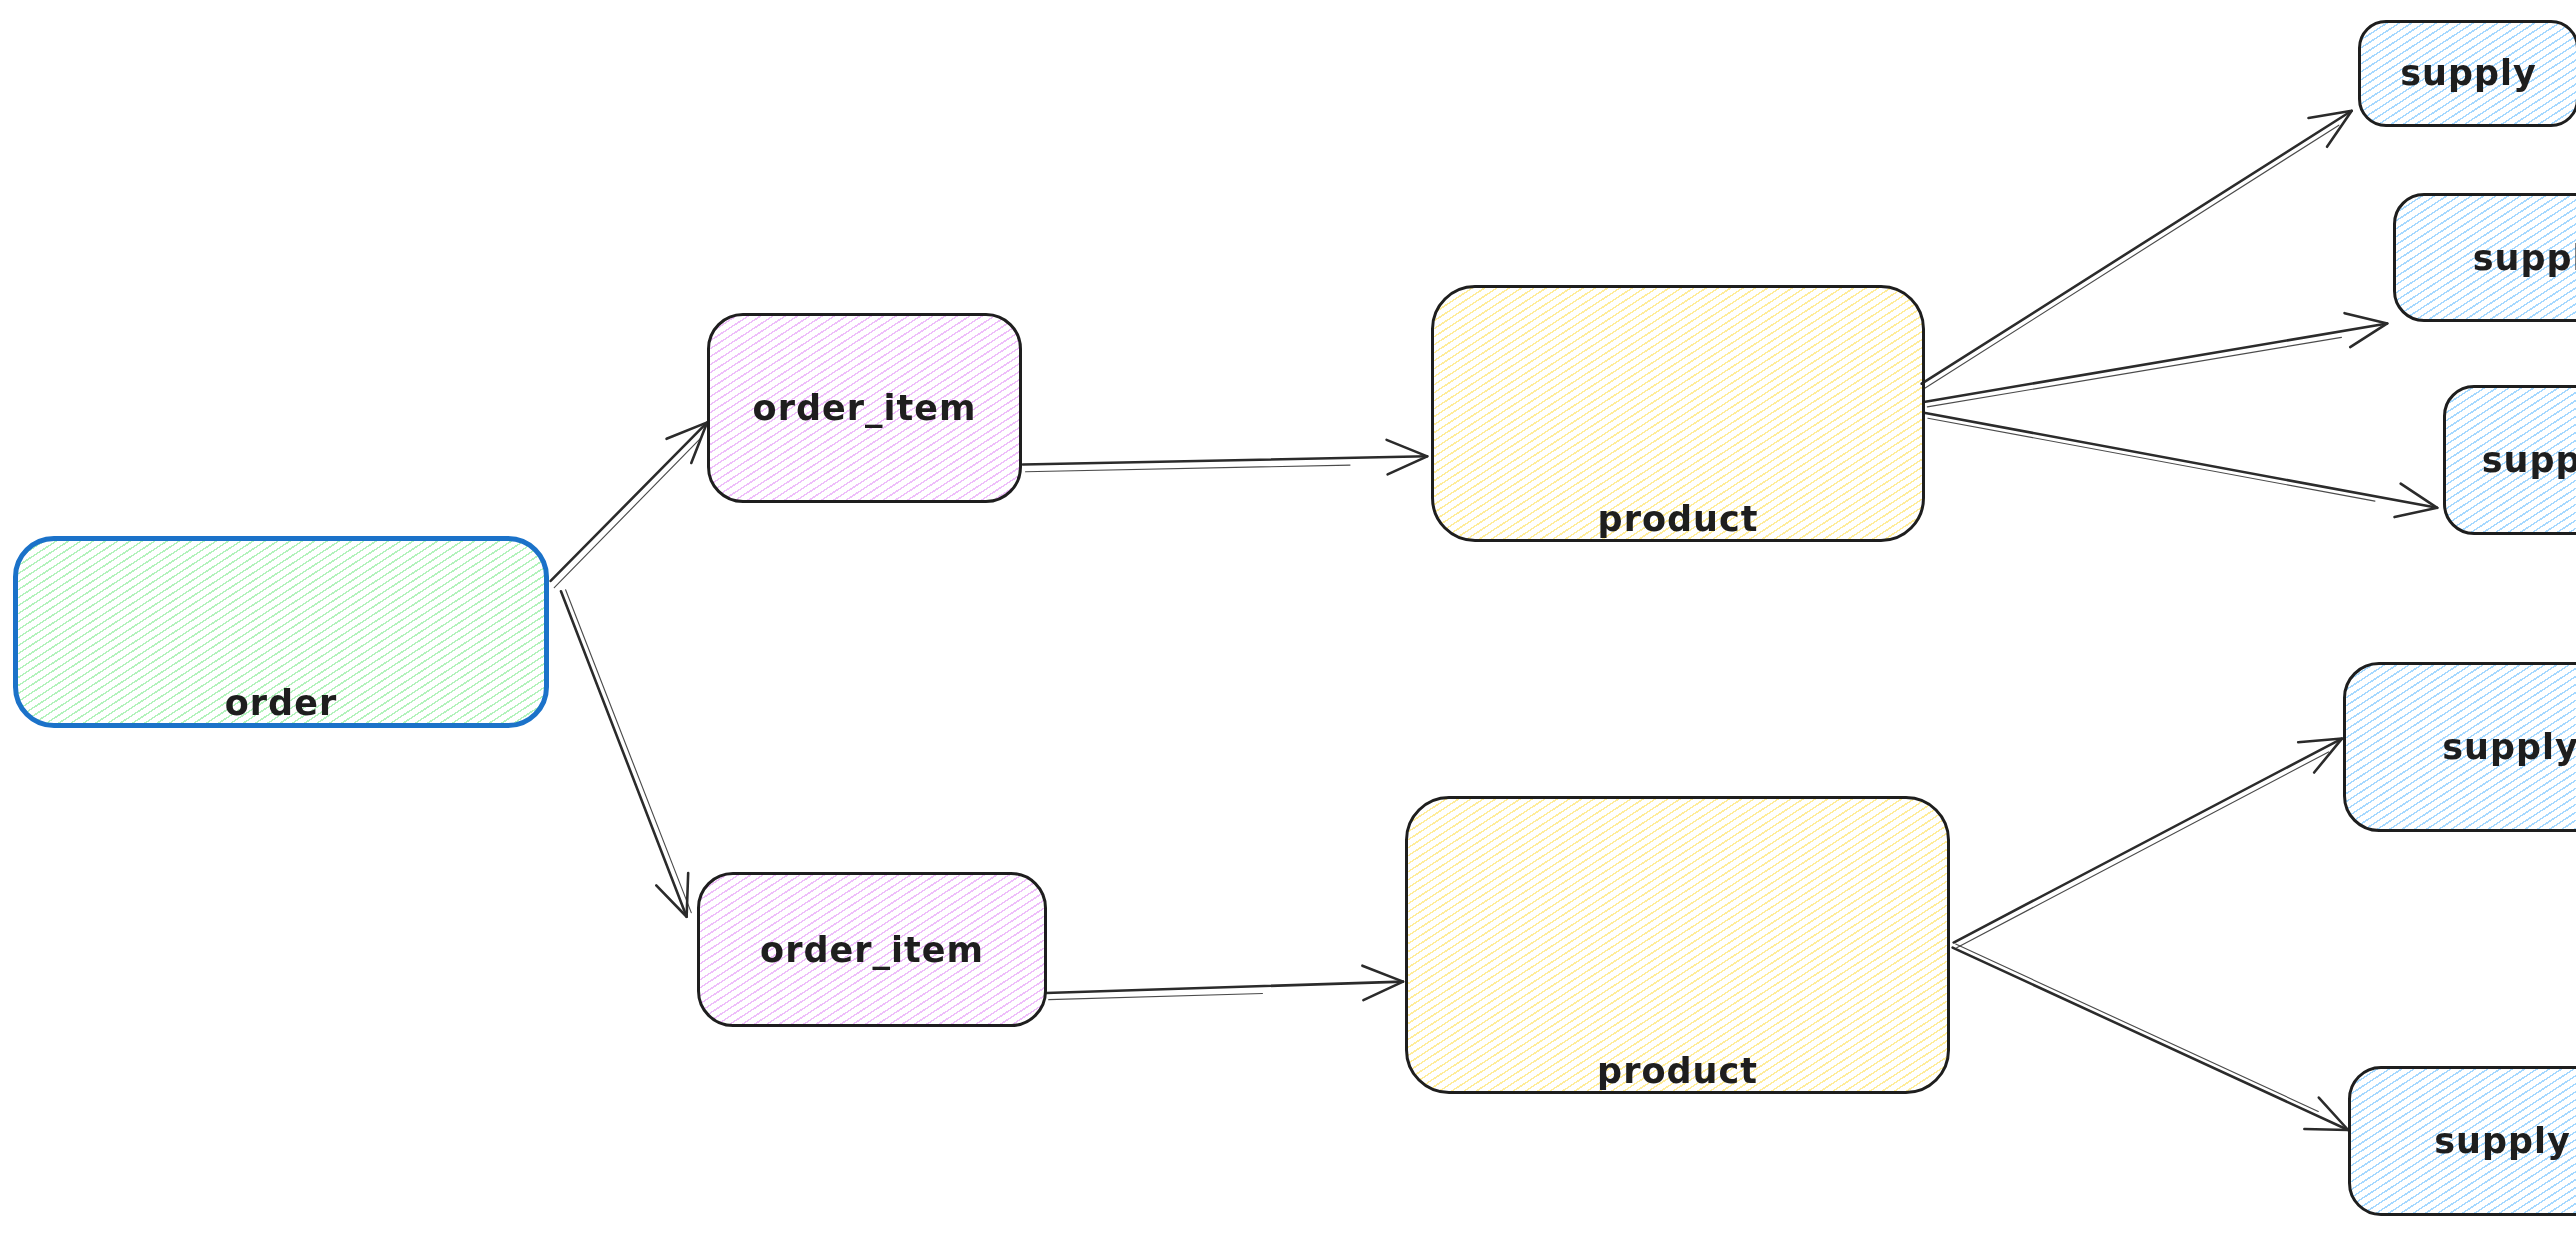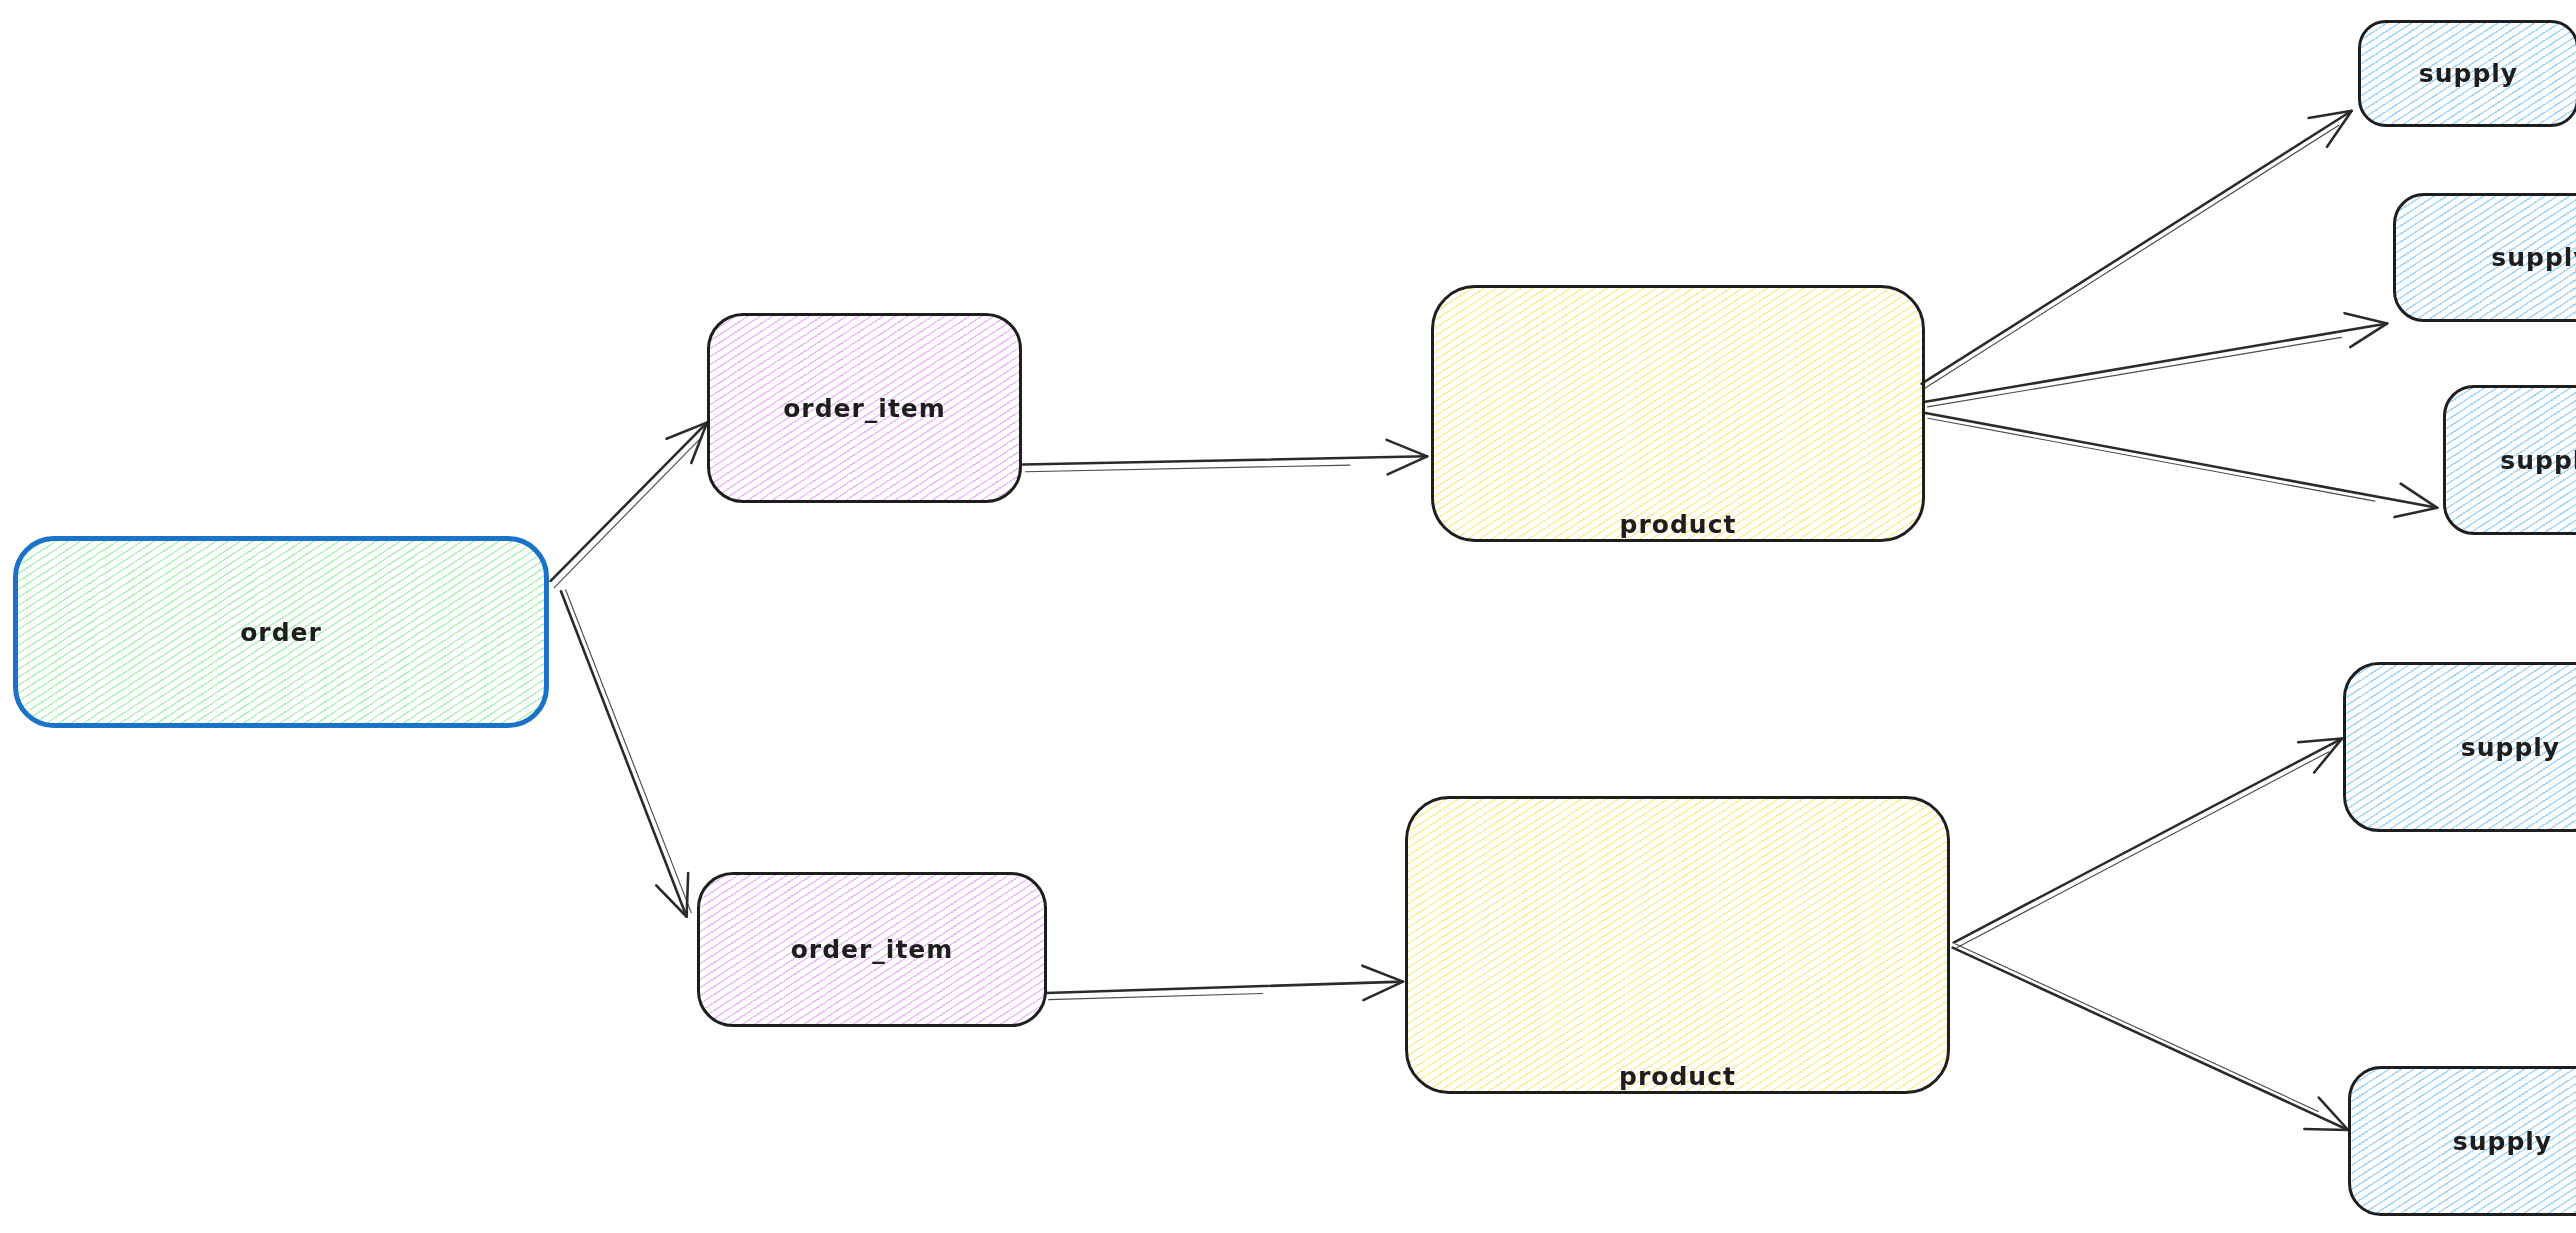--- a/index.html
+++ b/index.html
@@ -26,28 +26,29 @@
   .node {
     position: absolute;
     display: flex;
     align-items: center;
     justify-content: center;
     box-sizing: border-box;
     border: 3.6px solid #1e1e1e;
   }
   .node .label {
     color: #1e1e1e;
-    font-size: 25px;
+    font-size: 35px;
     font-weight: 600;
     letter-spacing: 1px;
     white-space: nowrap;
   }
   
   .hatch-green {
     background-image: repeating-linear-gradient(147deg, #b2f2bb 0 1.5px, transparent 1.5px 6.7px);
+    align-items: flex-end;
   }
   .hatch-violet {
     background-image: repeating-linear-gradient(147deg, #eebefa 0 1.5px, transparent 1.5px 6.7px);
   }
   .hatch-yellow {
     background-image: repeating-linear-gradient(147deg, #ffec99 0 1.5px, transparent 1.5px 6.7px);
     align-items: flex-end;
   }
   .hatch-blue {
     background-image: repeating-linear-gradient(147deg, #a5d8ff 0 1.5px, transparent 1.5px 6.7px);

